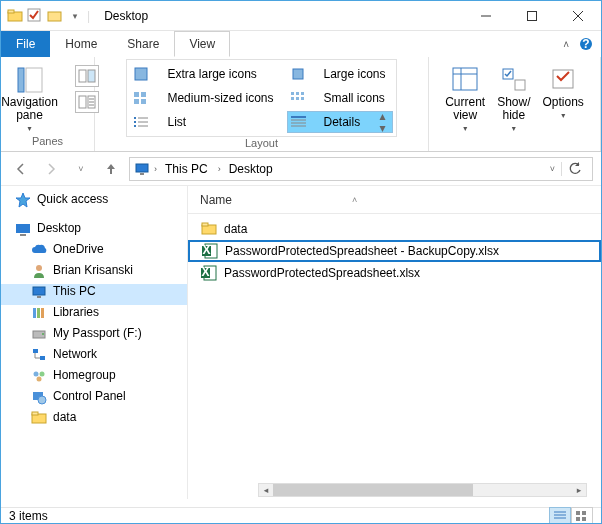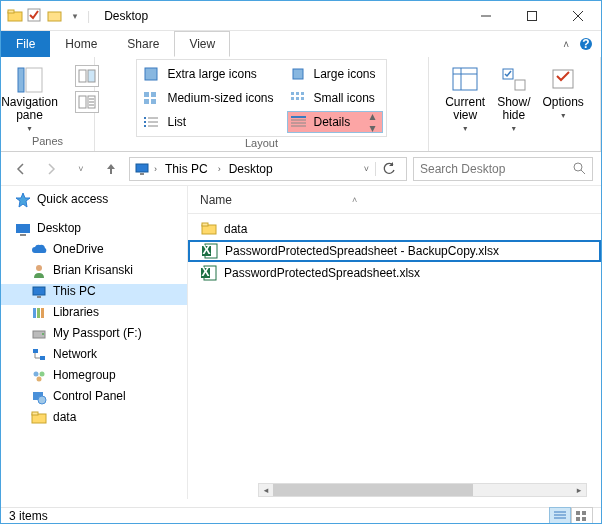--- a/index.html
+++ b/index.html
@@ -21,22 +21,22 @@
 
 .ribbon { height: 95px; background: #fff; border-bottom: 1px solid #d0d0d0; display: flex; }
 .ribbon-group { border-right: 1px solid #e3e3e3; display: flex; flex-direction: column; align-items: center; justify-content: space-between; padding: 2px 6px; }
 .ribbon-group-label { font-size: 11px; color: #666; margin-bottom: 2px; }
 .panes-body { display: flex; gap: 12px; align-items: flex-start; padding-top: 4px; }
 .small-tile { width: 24px; height: 22px; border: 1px solid #bcbcbc; display: flex; align-items: center; justify-content: center; background: #fff; }
 .big-btn { display: flex; flex-direction: column; align-items: center; gap: 2px; padding: 2px 4px 0 4px; text-align:center; line-height:1.1; border:1px solid transparent;}
 .dd-arrow{font-size:8px;color:#555;margin-top:1px;}
 
 .layout-grid { display: grid; grid-template-columns: auto auto; grid-auto-rows: 22px; gap: 2px 6px; padding: 4px 4px 0 4px; }
-.layout-item { display: flex; align-items: center; gap: 6px; padding: 0 6px 0 2px; border: 1px solid transparent; height:22px; white-space: nowrap; }
-.layout-item.sel { background: #fca5a5; border: 1px solid #92c0e0; }
+.layout-item { display: flex; align-items: center; gap: 16px; padding: 0 6px 0 2px; border: 1px solid transparent; height:22px; white-space: nowrap; }
+.layout-item.sel { background: #7dd3fc; border: 1px solid #92c0e0; }
 .layout-item .li-icon{width:18px;height:14px;display:inline-flex;}
 .group-currentview{display:flex;align-items:flex-start;padding-top:4px;gap:2px;}
 
 .addrbar { height: 34px; display: flex; align-items: center; gap: 6px; padding: 0 8px; border-bottom: 1px solid #eaeaea; }
 .nav-arrow { width: 24px; height: 24px; display: flex; align-items: center; justify-content: center; color: #7a7a7a; }
 .addr-box { flex: 1; height: 24px; border: 1px solid #cfcfcf; display: flex; align-items: center; padding: 0 4px; gap: 2px; background: #fff; }
 .addr-seg { padding: 0 6px 0 4px; display: flex; align-items: center; gap: 4px; height: 100%; }
 .addr-sep{font-size:9px;color:#555;padding:0 2px;}
 .search-box { width: 180px; height: 24px; border: 1px solid #cfcfcf; display: flex; align-items: center; padding: 0 6px; background: #fff; justify-content: space-between; color:#777; }
 
@@ -302,29 +302,20 @@
     <span class="addr-seg">Desktop</span>
     <span style="flex:1;"></span>
     <span style="font-size:9px;color:#666;padding:0 4px;">˅</span>
     <span style="border-left:1px solid #ddd;padding:0 6px;">
         <svg width="14" height="14">
           <path d="M11 3 A5 5 0 1 0 12 8" fill="none" stroke="#555" stroke-width="1.3"></path>
           <path d="M11 0 L11 4 L7 4 Z" fill="#555"></path>
         </svg>
       </span>
   </div>
-  <div class="search-box">
-    <span>Search Desktop</span>
-    <span>
-        <svg width="13" height="13">
-          <circle cx="5" cy="5" r="4" fill="none" stroke="#888"></circle>
-          <line x1="8" y1="8" x2="12" y2="12" stroke="#888"></line>
-        </svg>
-      </span>
-  </div>
 </div>
 
 <div class="content">
   <div class="navpane">
     <div class="nav-item">
         <span class="nav-icon">
           <svg width="16" height="16">
             <path d="M8 1 L10 6 L15 6 L11 9 L12 15 L8 12 L4 15 L5 9 L1 6 L6 6 Z" fill="#4aa3df" stroke="#2b7cd3"></path>
           </svg>
         </span>

